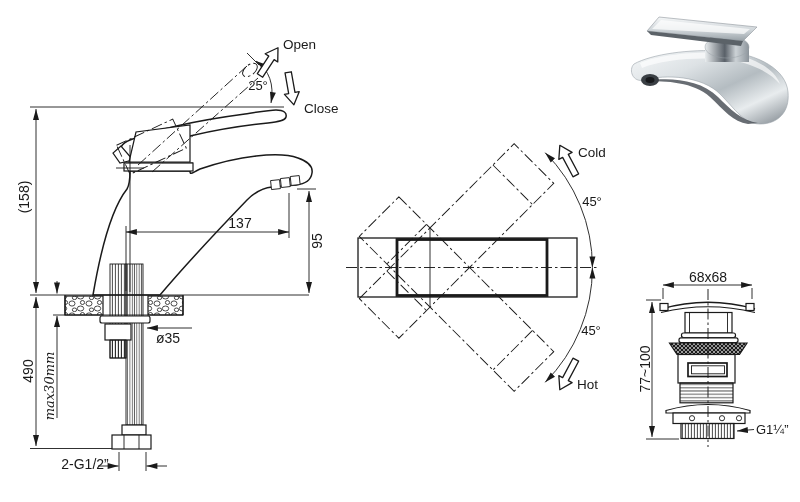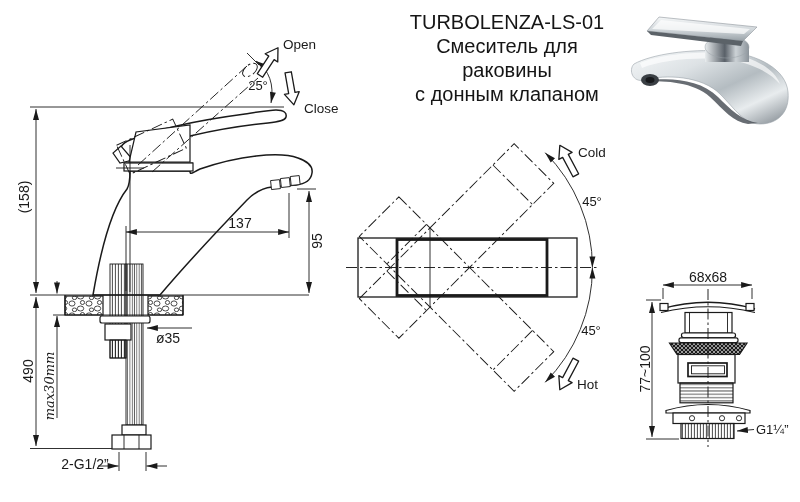--- a/index.html
+++ b/index.html
@@ -14,25 +14,20 @@
   text.it{font-family:"DejaVu Serif",serif;font-style:italic;font-size:13px;}
   .s09{stroke-width:0.9;} .s12{stroke-width:1.2;} .s14{stroke-width:1.5;} .s28{stroke-width:2.8;}
   .cl{stroke-dasharray:11 3 2.5 3;stroke-width:0.95;}
   .dim{stroke-width:0.9;}
 </style>
 </head>
 <body>
 
 <div class="sheet">
 
-  <div class="title-block">
-    <div>TURBOLENZA-LS-01</div>
-    <div>Смеситель для раковины</div>
-    <div>с донным клапаном</div>
-  </div>
 
   <svg width="800" height="502" viewBox="0 0 800 502">
     <defs>
       <marker id="mE" viewBox="0 0 12 8" refX="11.3" refY="4" markerWidth="12" markerHeight="8" orient="auto" markerUnits="userSpaceOnUse">
         <path d="M0.4,1 L11.4,4 L0.4,7 Z" fill="#1a1a1a"></path>
       </marker>
       <marker id="mS" viewBox="0 0 12 8" refX="0.7" refY="4" markerWidth="12" markerHeight="8" orient="auto" markerUnits="userSpaceOnUse">
         <path d="M11.6,1 L0.6,4 L11.6,7 Z" fill="#1a1a1a"></path>
       </marker>
       <pattern id="pPeb" width="17" height="12" patternUnits="userSpaceOnUse">

